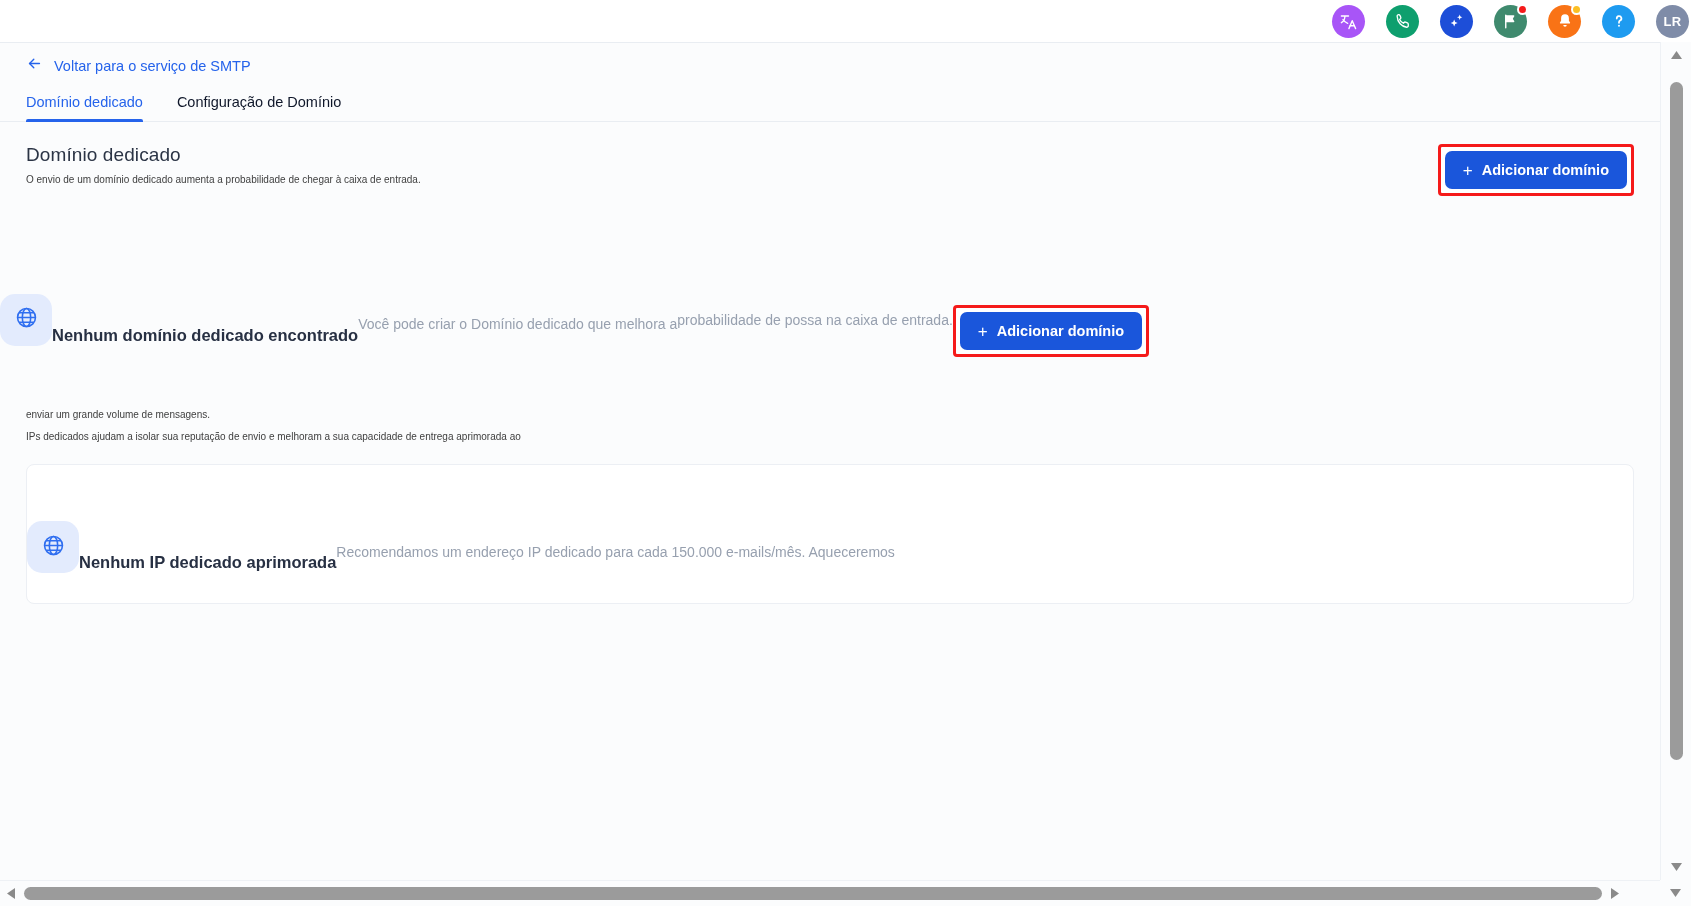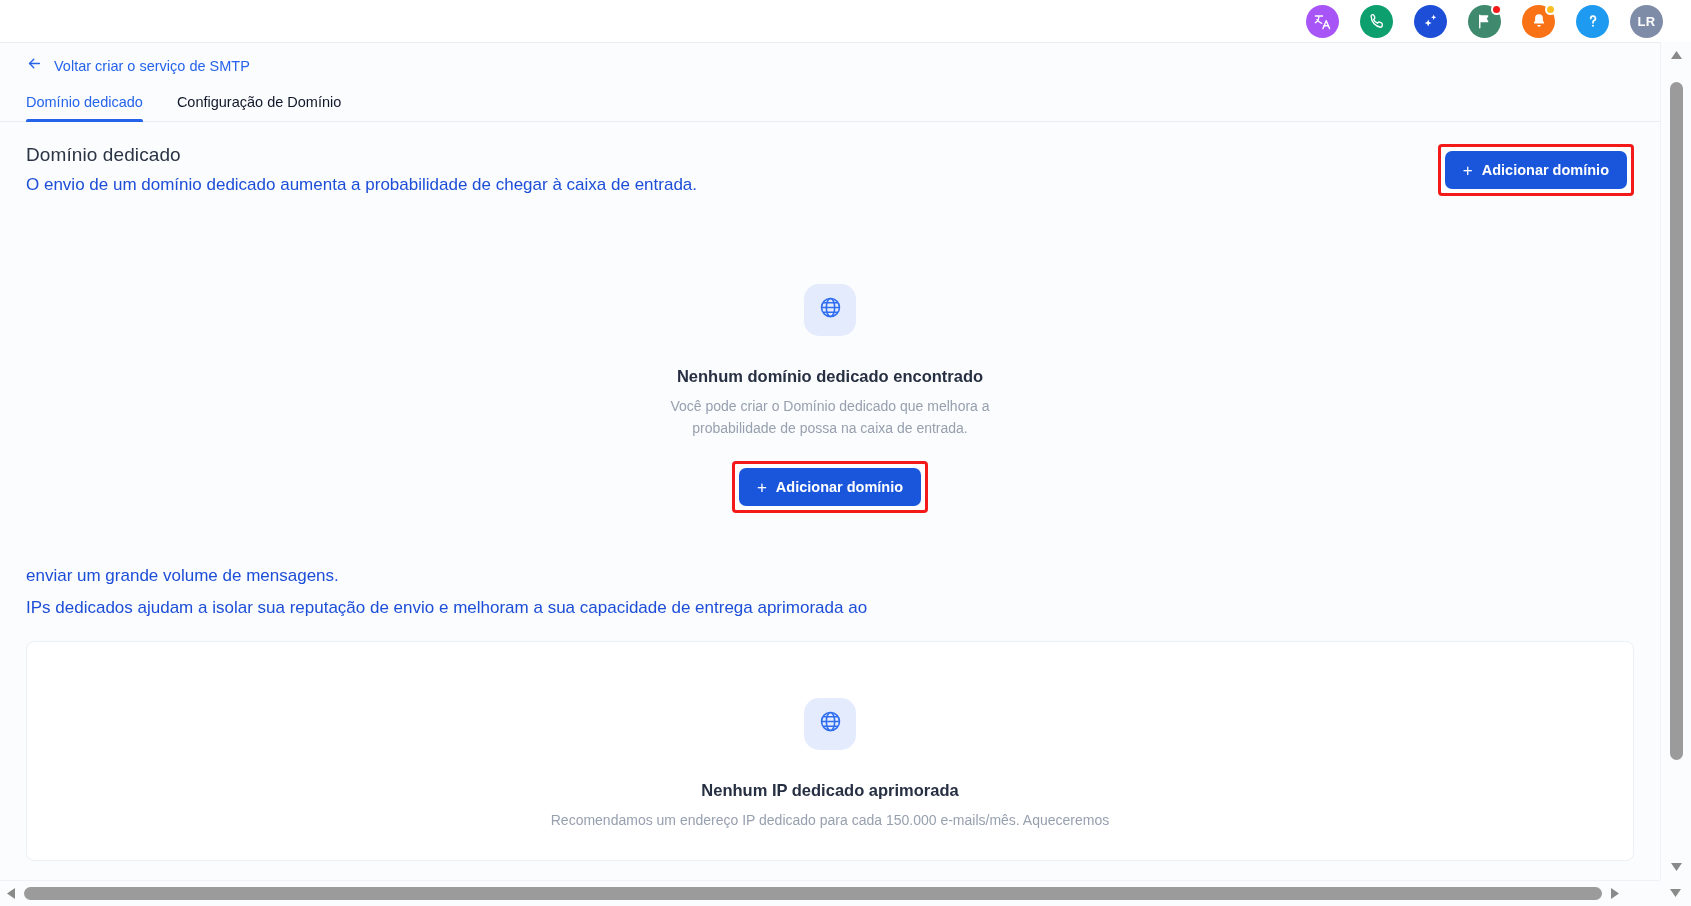--- a/index.html
+++ b/index.html
@@ -9,21 +9,21 @@
     background: #ffffff;
     font-family: "Liberation Sans", sans-serif;
     -webkit-font-smoothing: antialiased;
   }
   #app { position: relative; width: 1691px; height: 906px; background: #fbfcfd; }
 
   
   .topbar {
     position: absolute; top: 0; left: 0; width: 1691px; height: 42px;
     background: #ffffff; display: flex; align-items: center;
-    justify-content: flex-end; padding-right: 28px; gap: 21px;
+    justify-content: flex-end; padding-right: 2px; gap: 21px;
     z-index: 40;
   }
   .avatar-btn {
     width: 33px; height: 33px; border-radius: 50%;
     display: flex; align-items: center; justify-content: center;
     position: relative; flex: 0 0 auto; cursor: pointer;
   }
   .avatar-btn svg { display: block; }
   .avatar-dot {
     position: absolute; top: -1px; right: -1px;
@@ -62,39 +62,39 @@
   .tab.active::after {
     content: ""; position: absolute; left: 0; right: 0; bottom: -1px;
     height: 3px; background: #2563eb; border-radius: 2px 2px 0 0;
   }
 
   .section-head {
     padding: 22px 26px 0 26px;
     display: flex; align-items: flex-start; justify-content: space-between;
   }
   .sec-title { font-size: 19px; color: #2b3445; font-weight: 400; letter-spacing: .1px; }
-  .sec-sub { font-size: 17px; color: #1d4ed8; margin-top: 7px; line-height: 1.45; max-width: 900px; }
+  .sec-sub { font-size: 10px; color: #404040; margin-top: 7px; line-height: 1.45; max-width: 900px; }
 
   
   .btn-primary {
     background: #1a56db; color: #fff; border: none;
     border-radius: 7px; font-size: 14.5px; font-weight: 700;
     padding: 0 18px; height: 38px;
     display: inline-flex; align-items: center; gap: 9px;
     cursor: pointer; white-space: nowrap;
     font-family: "Liberation Sans", sans-serif;
   }
   .btn-primary .plus { font-size: 17px; font-weight: 400; line-height: 1; }
 
   
   .hl { display: inline-block; border: 3px solid #f51a1a; padding: 4px; background: #fff; }
 
   
   .empty {
-    display: flex; flex-direction: column; align-items: center;
+    display: flex; flex-direction: row; align-items: center;
     text-align: center;
   }
   .globe-wrap {
     width: 52px; height: 52px; border-radius: 15px;
     background: #e3ebfd; display: flex; align-items: center; justify-content: center;
   }
   .empty-title { font-size: 16.5px; color: #273043; font-weight: 700; margin-top: 31px; }
   .empty-desc { font-size: 14px; color: #97a0af; margin-top: 10px; line-height: 1.45; }
 
   .domain-empty { margin-top: 86px; }
@@ -204,21 +204,21 @@
 
   <div class="content">
 
     <div class="back-row">
       <span class="back-arrow">
         <svg width="17" height="17" viewBox="0 0 24 24" fill="none" stroke="#2563eb" stroke-width="1.9" stroke-linecap="round" stroke-linejoin="round">
           <path d="M19 12H5"></path>
             <path d="M11 6l-6 6 6 6"></path>
         </svg>
       </span>
-      <a class="back-link">Voltar criar o serviço de SMTP</a>
+      <a class="back-link">Voltar para o serviço de SMTP</a>
     </div>
 
     <div class="tabs">
       <div class="tab active">Domínio dedicado</div>
       <div class="tab">Configuração de Domínio</div>
     </div>
 
     <div class="section-head">
       <div>
         <div class="sec-title">Domínio dedicado</div>

